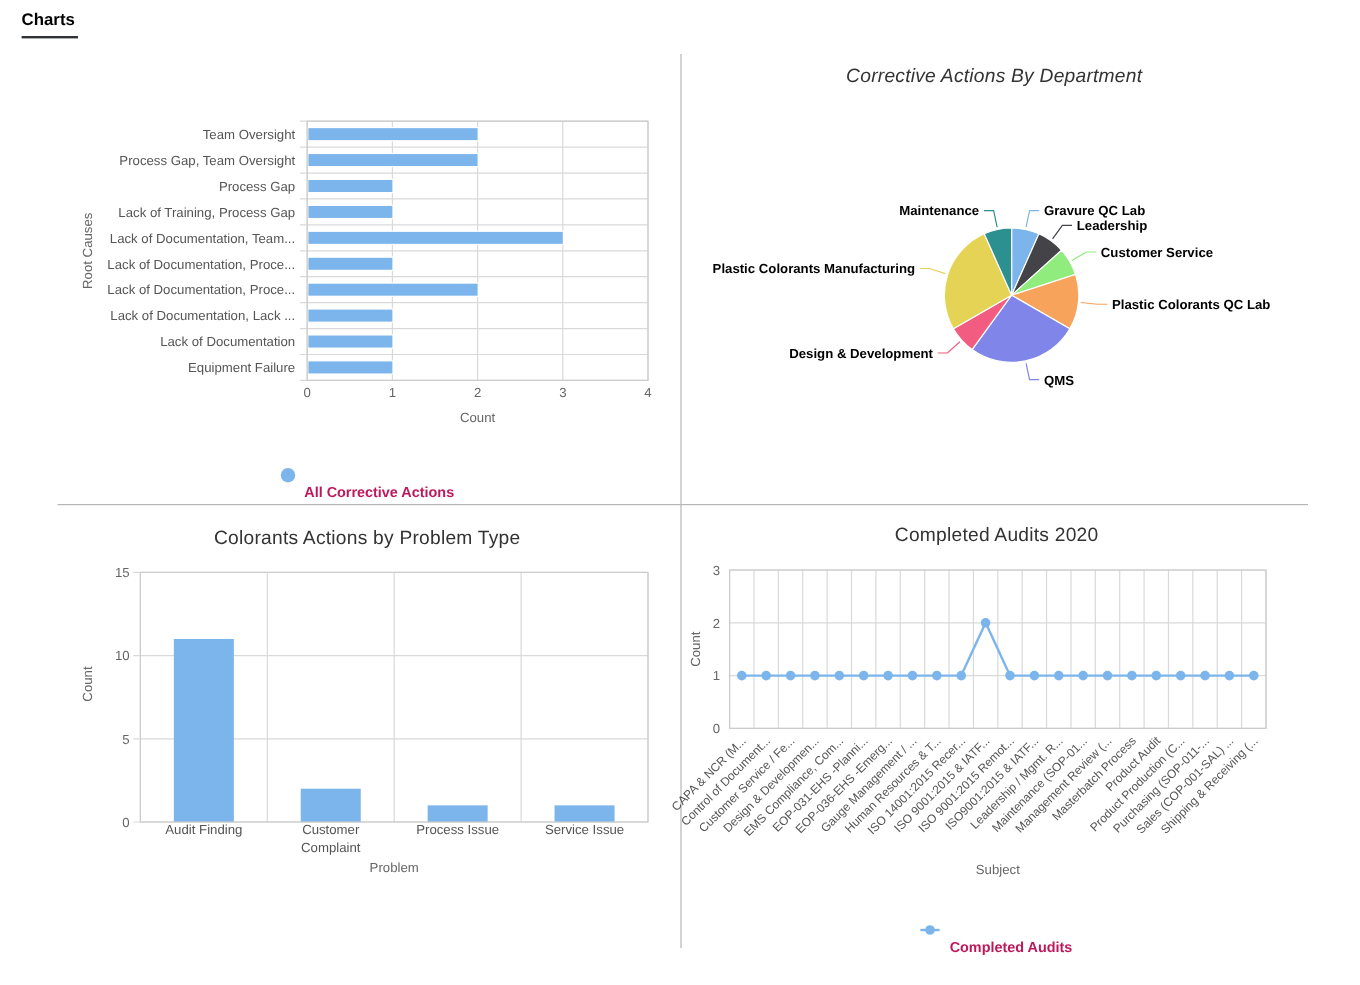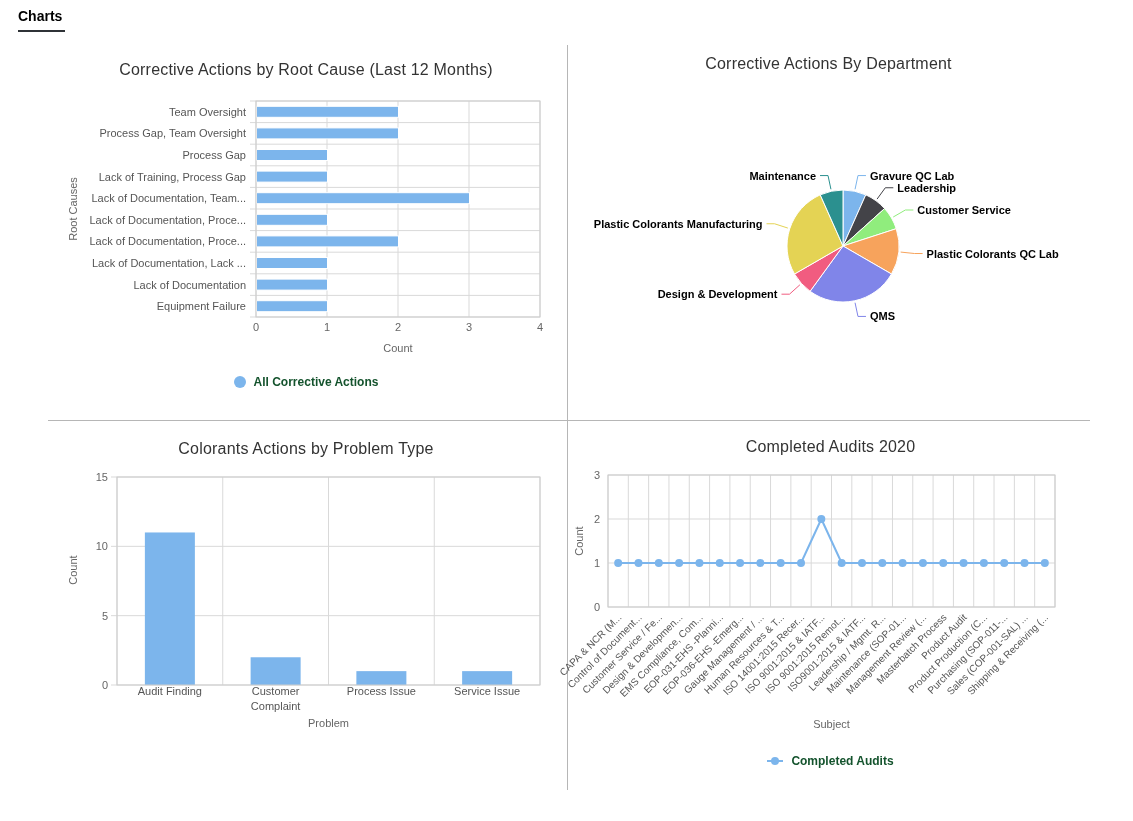--- a/index.html
+++ b/index.html
@@ -11,45 +11,44 @@
   #divider-v{left:567px;top:45px;width:1px;height:745px;}
   #divider-h{left:48px;top:420px;width:1042px;height:1px;}
   .quad{position:absolute;}
   #q1{left:45px;top:45px;width:522px;height:375px;}
   #q2{left:567px;top:45px;width:523px;height:375px;}
   #q3{left:45px;top:425px;width:522px;height:390px;}
   #q4{left:550px;top:425px;width:523px;height:390px;}
   .chart-title{position:absolute;left:0;right:0;margin:0;text-align:center;
        font-size:16px;font-weight:400;color:#333333;letter-spacing:.2px;}
   #q1 .chart-title{top:16px;}
-  #q2 .chart-title{top:10px;}
+  #q2 .chart-title{top:10px;font-style:italic;}
   #q3 .chart-title{top:15px;}
   #q4 .chart-title{top:13px;left:38px;}
   .chart-svg{position:absolute;left:0;top:0;}
   svg text{font-family:"Liberation Sans","DejaVu Sans",sans-serif;}
   .legend{position:absolute;left:0;right:0;display:flex;align-items:center;
        justify-content:center;gap:8px;cursor:pointer;}
   #q1 .legend{top:330px;}
   #q3 .legend{top:329px;}
   #q4 .legend{top:329px;left:38px;}
-  .legend-label{font-size:12px;font-weight:700;color:#14532d;}
+  .legend-label{font-size:12px;font-weight:700;color:#be185d;margin-top:28px;}
   .marker-circle{width:12px;height:12px;border-radius:50%;background:var(--accent,#7cb5ec);flex:0 0 auto;}
   .marker-line{position:relative;width:16px;height:2px;background:var(--accent,#7cb5ec);flex:0 0 auto;}
   .marker-line::after{content:"";position:absolute;left:4px;top:-3px;width:8px;height:8px;
        border-radius:50%;background:var(--accent,#7cb5ec);}
 </style>
 </head>
 <body>
 
 <div class="tab">Charts</div>
 <div class="divider" id="divider-v"></div>
 <div class="divider" id="divider-h"></div>
 
 <section class="quad" id="q1">
-  <h2 class="chart-title">Corrective Actions by Root Cause (Last 12 Months)</h2>
   <svg class="chart-svg" id="svg-q1" width="522" height="375" viewBox="0 0 522 375">
       <line x1="211" y1="56" x2="211" y2="272" stroke="#d9d9d9"></line>
       <text x="211" y="286" fill="#666666" font-size="11" text-anchor="middle">0</text>
       <line x1="282" y1="56" x2="282" y2="272" stroke="#d9d9d9"></line>
       <text x="282" y="286" fill="#666666" font-size="11" text-anchor="middle">1</text>
       <line x1="353" y1="56" x2="353" y2="272" stroke="#d9d9d9"></line>
       <text x="353" y="286" fill="#666666" font-size="11" text-anchor="middle">2</text>
       <line x1="424" y1="56" x2="424" y2="272" stroke="#d9d9d9"></line>
       <text x="424" y="286" fill="#666666" font-size="11" text-anchor="middle">3</text>
       <line x1="495" y1="56" x2="495" y2="272" stroke="#d9d9d9"></line>

